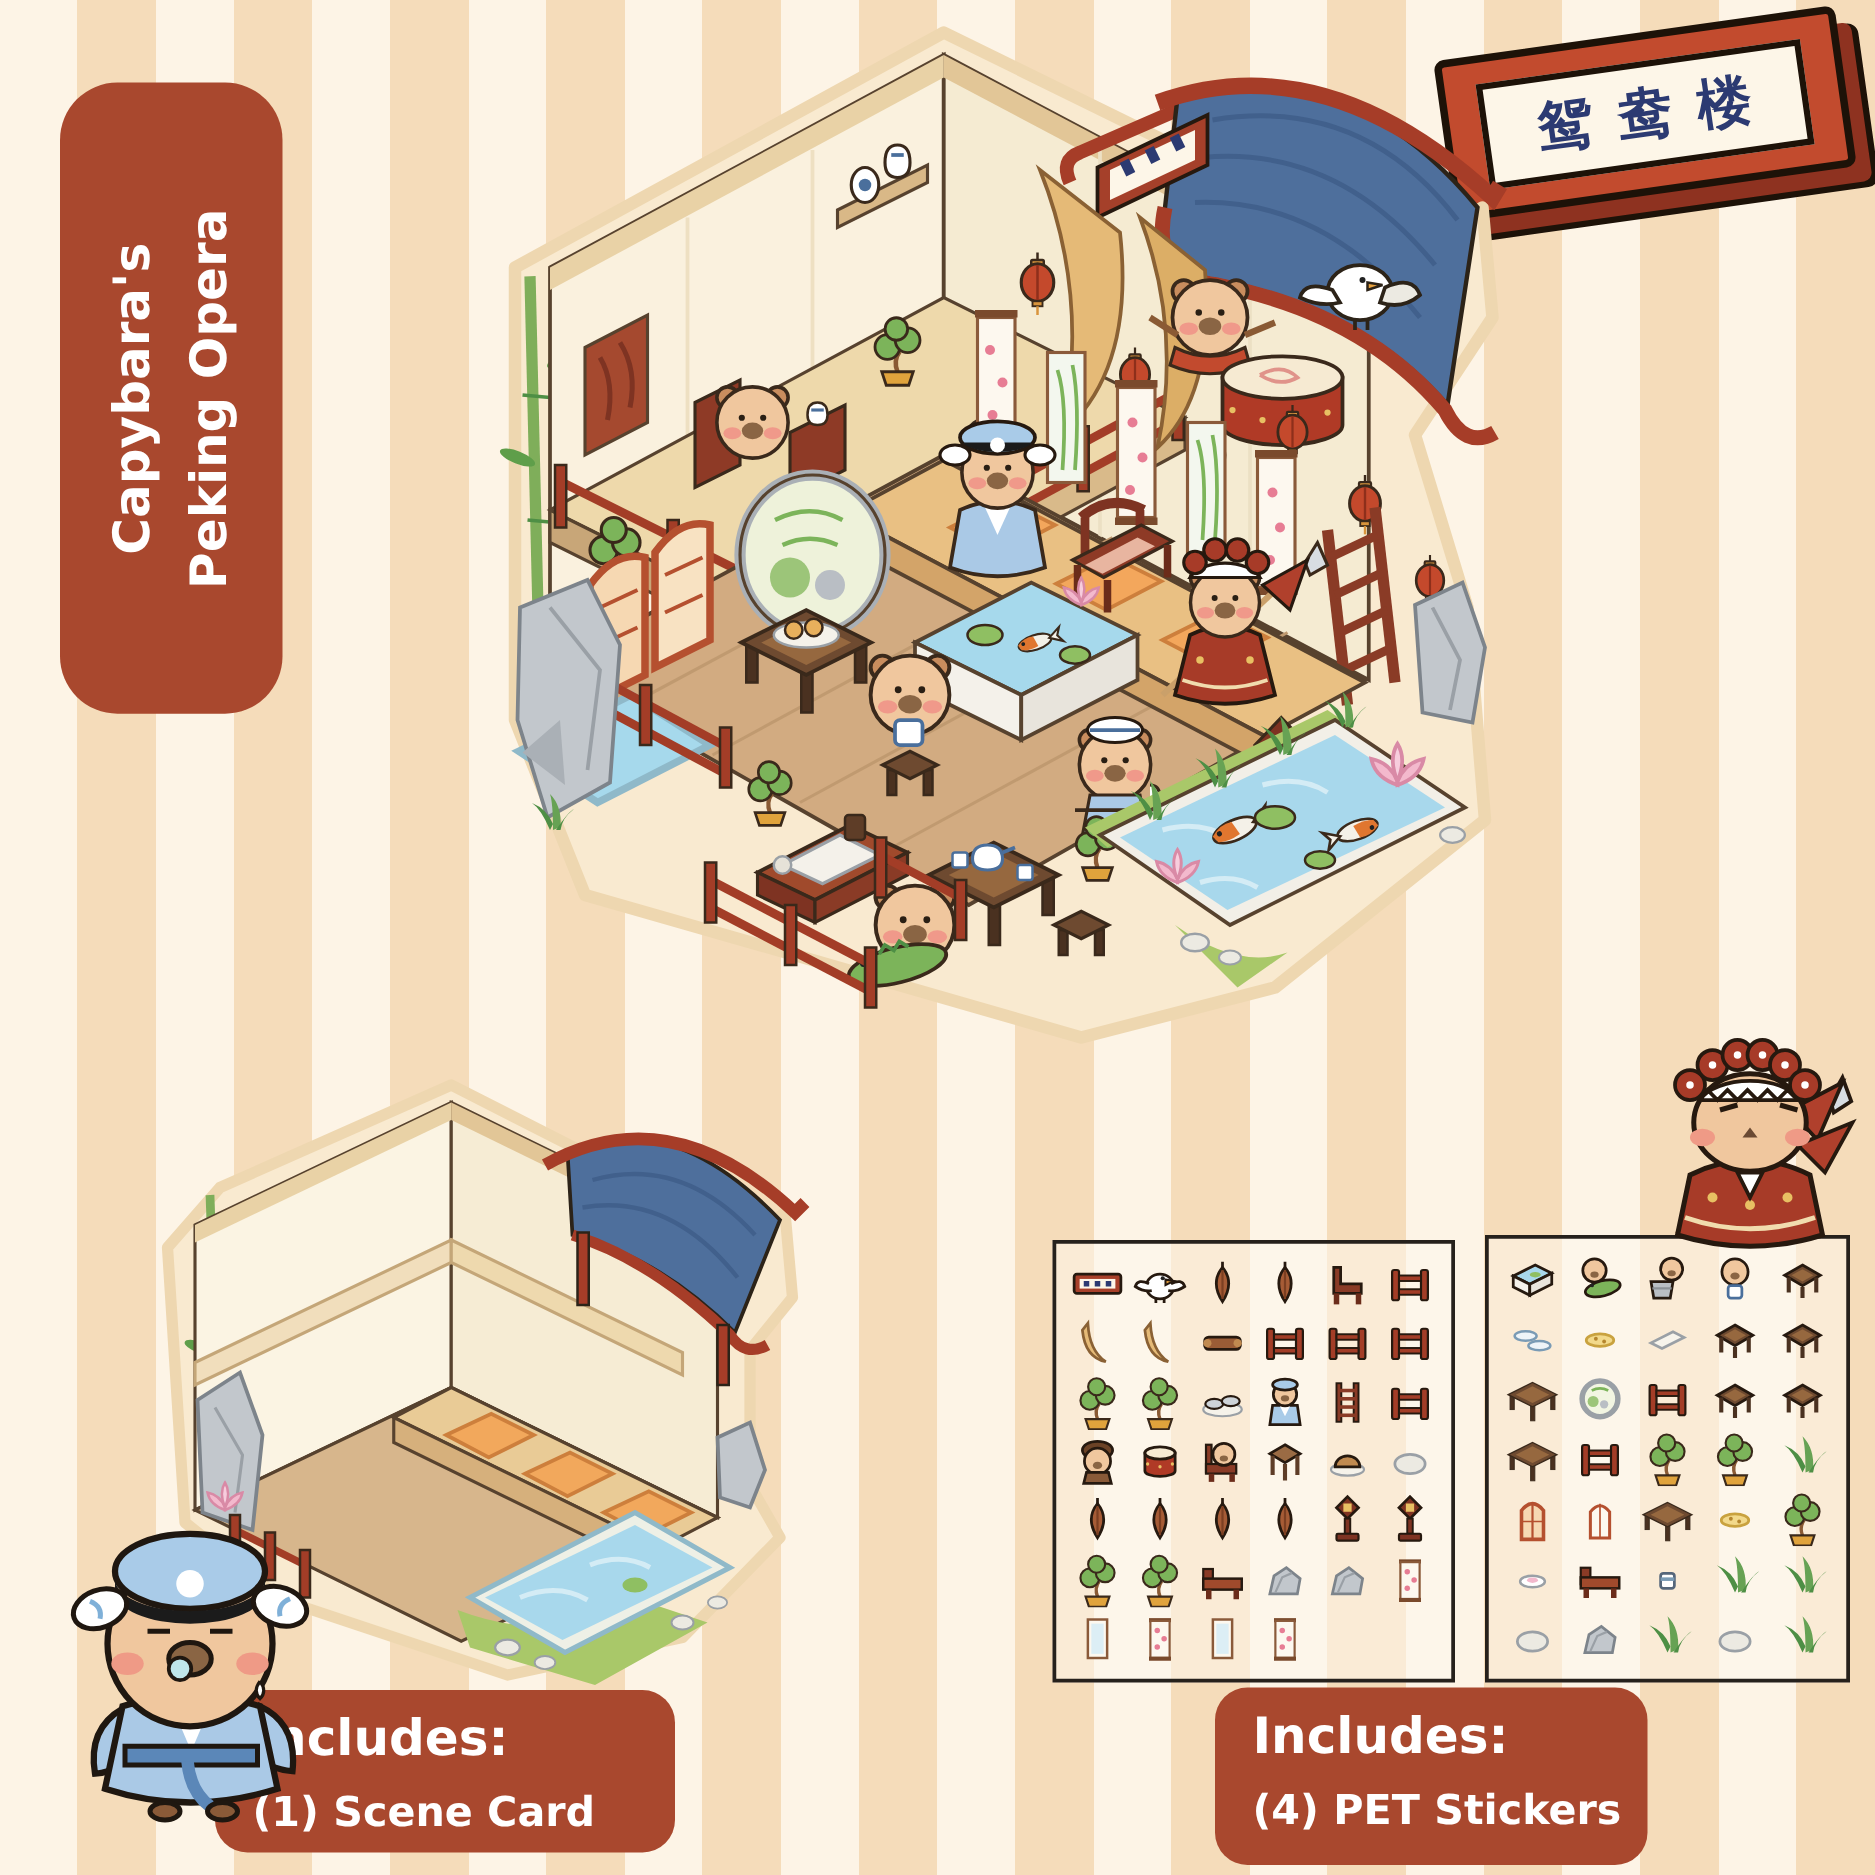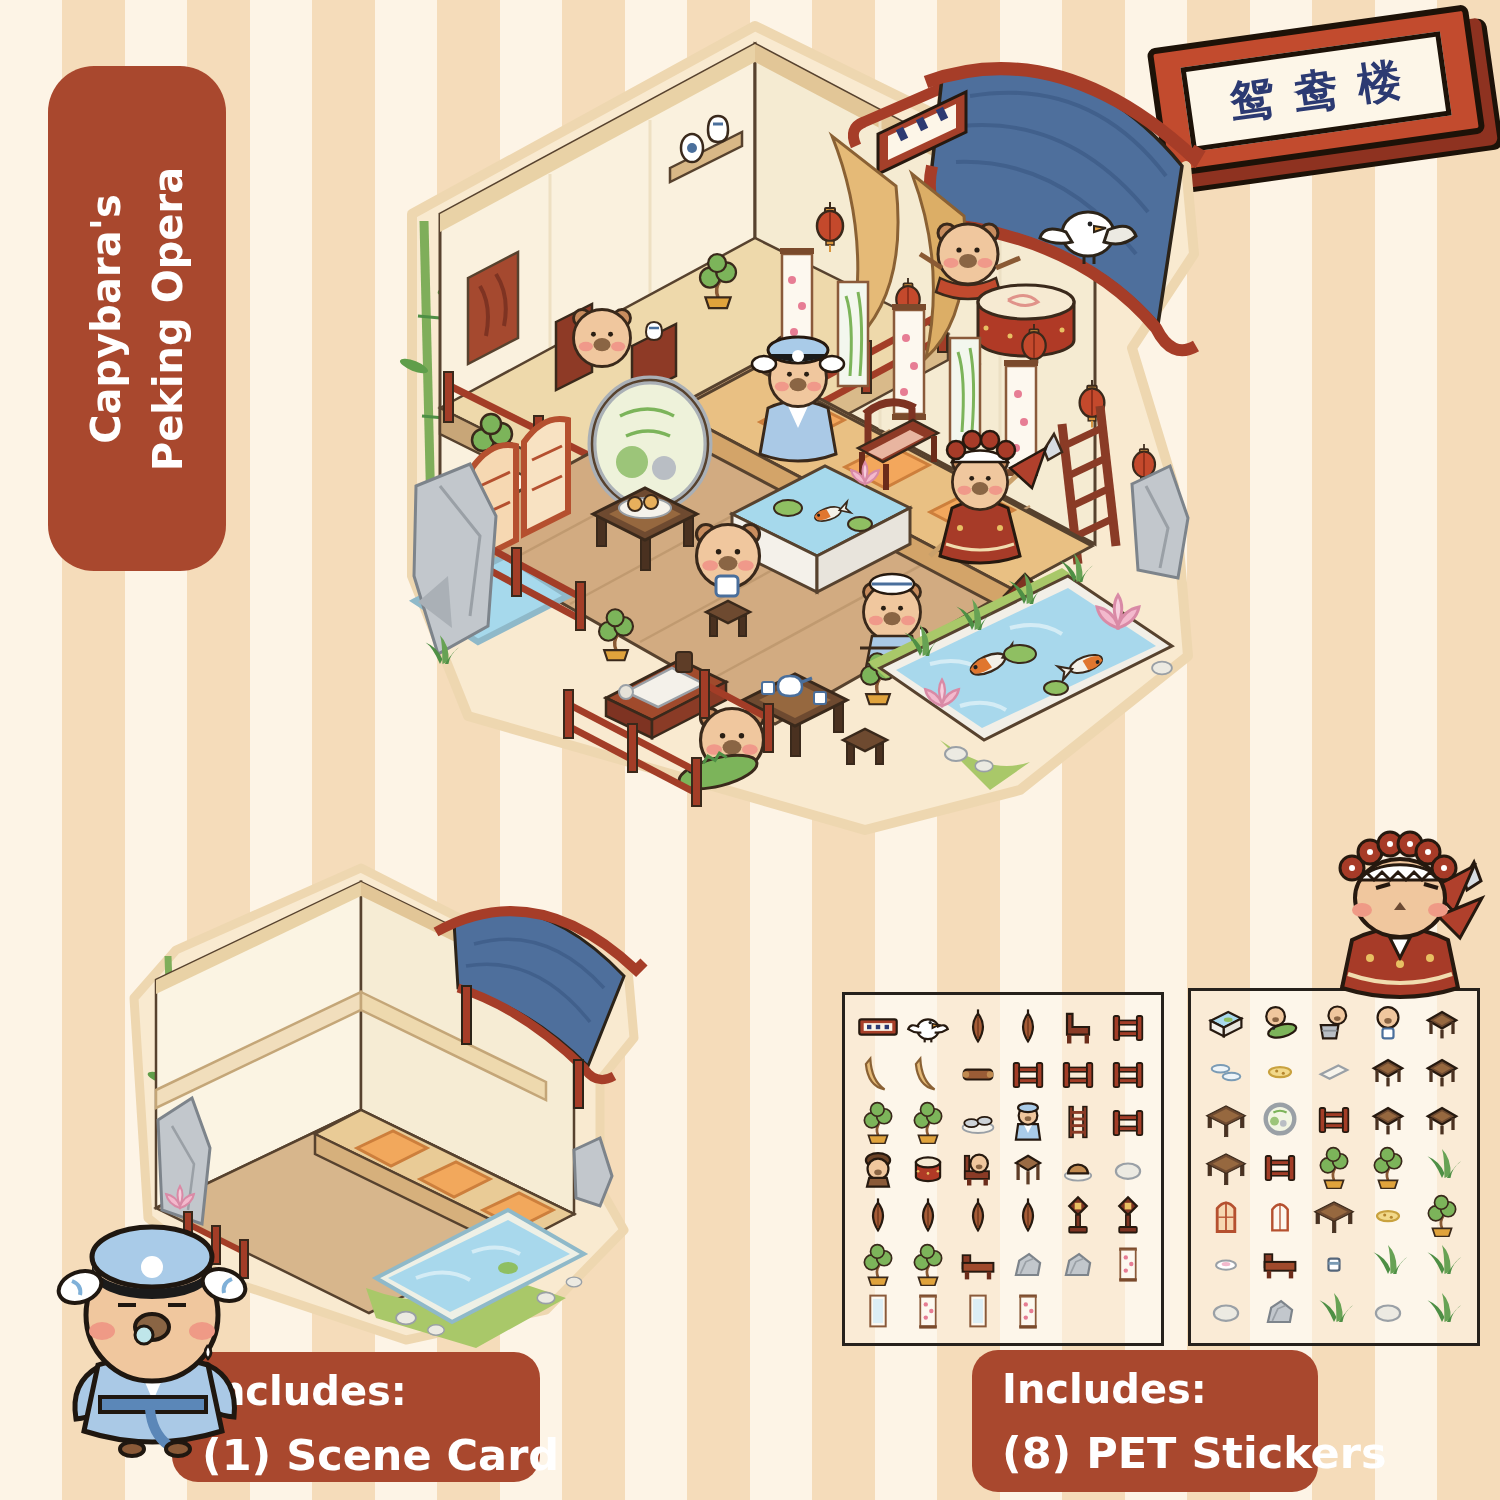--- a/index.html
+++ b/index.html
@@ -16,21 +16,21 @@
   
   .plaque{left:1154px;top:26px;width:312px;height:118px;transform:rotate(-8deg);
     background:#c24b2e;border:6px solid #1d1208;border-radius:8px;
     box-shadow:12px 14px 0 -1px #8e3220,15px 17px 0 1px #1d1208;
     display:flex;align-items:center;justify-content:center;}
   .plaque-inner{background:#fdf6e8;border:5px solid #1d1208;padding:8px 20px;}
   .plaque-text{font-size:44px;font-weight:700;color:#2c3a72;letter-spacing:20px;padding-left:20px;white-space:nowrap;}
   
   .includes{background:#a9482e;border-radius:26px;color:#fff;box-sizing:border-box;padding:16px 30px;}
   .inc-h{font-size:40px;font-weight:700;}
-  .inc-i{font-size:43px;font-weight:700;margin-top:16px;white-space:nowrap;}
+  .inc-i{font-size:33px;font-weight:700;margin-top:16px;white-space:nowrap;}
   #includes-scene{left:172px;top:1352px;width:368px;height:130px;}
   #includes-stickers{left:972px;top:1350px;width:346px;height:142px;}
   
   .sheet{border:3px solid #26211c;background:rgba(253,247,236,.55);
     display:grid;justify-items:center;align-items:center;padding:8px;box-sizing:border-box;gap:0px;}
   #sheet1{left:842px;top:992px;width:322px;height:354px;grid-template-columns:repeat(6,1fr);}
   #sheet2{left:1188px;top:988px;width:292px;height:358px;grid-template-columns:repeat(5,1fr);}
   .sticker-cell svg{display:block;}
 </style>
 </head>
@@ -1184,16 +1184,16 @@
   <circle cx="38" cy="50" r="3" fill="#fff"></circle>
       <circle cx="56" cy="34" r="3" fill="#fff"></circle>
       <circle cx="76" cy="26" r="3" fill="#fff"></circle>
   <circle cx="96" cy="26" r="3" fill="#fff"></circle>
       <circle cx="114" cy="34" r="3" fill="#fff"></circle>
       <circle cx="130" cy="50" r="3" fill="#fff"></circle>
 </svg>
 
 <div class="abs includes" id="includes-stickers">
   <div class="inc-h">Includes:</div>
-  <div class="inc-i">(8) PET Stickers</div>
+  <div class="inc-i">(4) PET Stickers</div>
 </div>
 
 </div>
 
 </body></html>

